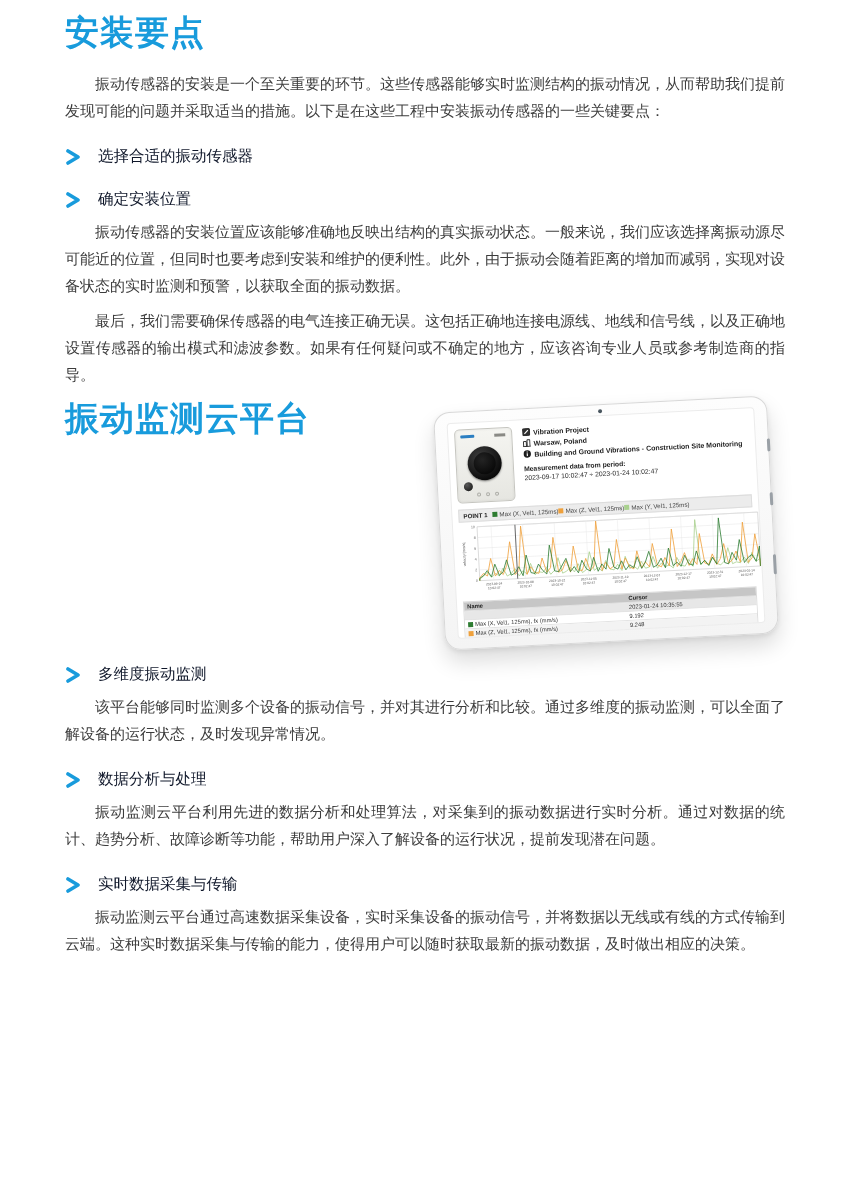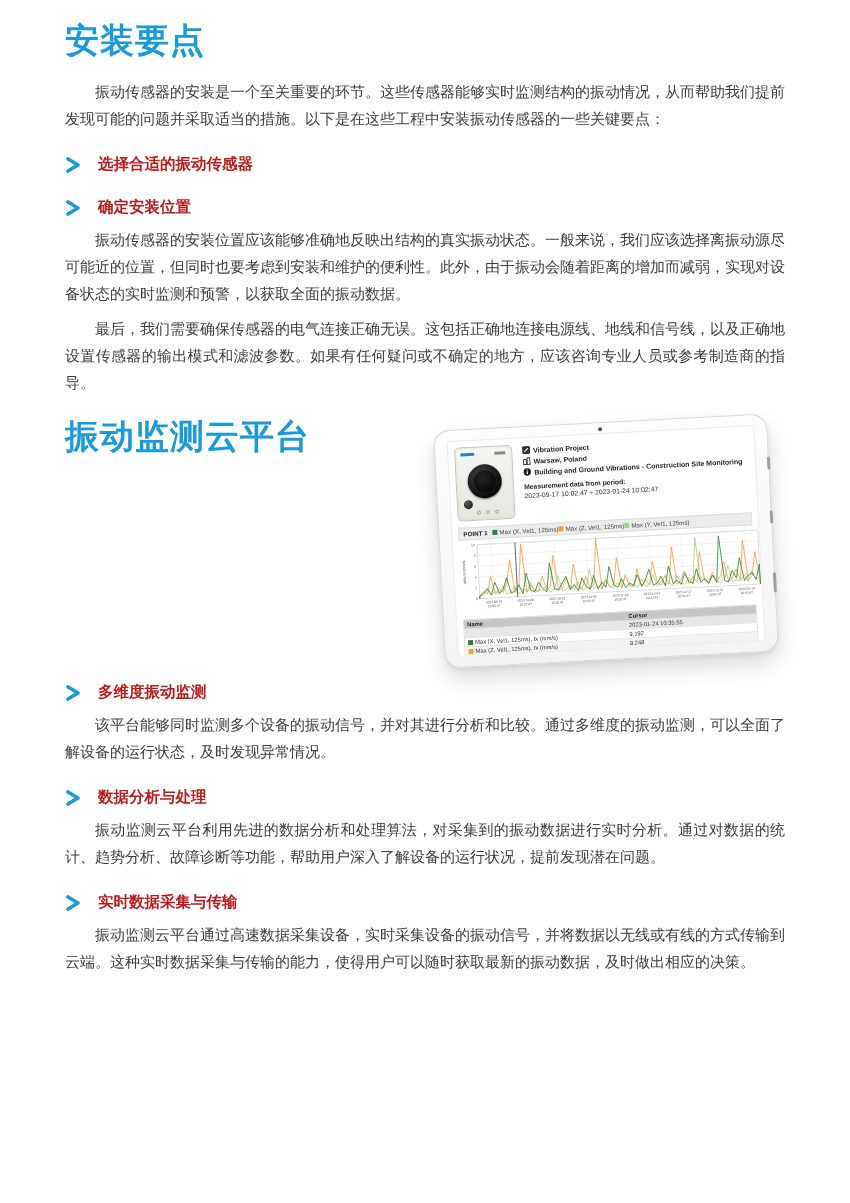--- a/index.html
+++ b/index.html
@@ -1,34 +1,34 @@
 <!DOCTYPE html>
 <html><head>
 <meta charset="utf-8">
 <style>
   * { box-sizing: border-box; }
   html,body { margin:0; padding:0; background:#ffffff; }
   .page {
-    width:748px; height:1203px; margin:0 auto; padding:18px 14px 0 14px;
+    width:748px; height:1203px; margin:0 auto; padding:10px 14px 0 14px;
     overflow:hidden; background:#fff;
     font-family:"Liberation Sans", sans-serif;
   }
   h1.big-title {
     margin:0; font-size:34px; line-height:44px; font-weight:bold;
     color:#189BDC; letter-spacing:1px;
   }
   .para {
     margin:8px 0 0 0; font-size:15px; line-height:27px; color:#3C3C3C;
     text-indent:2em; text-align:justify;
   }
   .intro { margin-top:16px; }
   .sec-head { display:flex; align-items:center; gap:15px; margin-top:22px; }
   .chev { display:inline-flex; width:18px; height:16px; flex:0 0 auto; }
-  h2.sec-title { margin:0; font-size:15.5px; font-weight:bold; color:#b91c1c; }
-  .platform-row { display:flex; margin-top:18px; }
+  h2.sec-title { margin:0; font-size:15.5px; font-weight:normal; color:#0f172a; }
+  .platform-row { display:flex; margin-top:8px; }
   .pr-left { flex:1; padding-right:24px; }
   .pr-left .para { margin-top:20px; }
   .tablet-wrap { width:352px; position:relative; padding-top:8px; }
   .tablet {
     width:334px; height:238px; margin-left:6px;
     background:linear-gradient(180deg,#fdfdfd,#f4f4f4);
     border:1px solid #d8d8d8; border-radius:16px;
     box-shadow:0 12px 22px rgba(0,0,0,.14), 0 2px 5px rgba(0,0,0,.08);
     transform:rotate(-3deg); padding:10px 12px; position:relative;
   }

